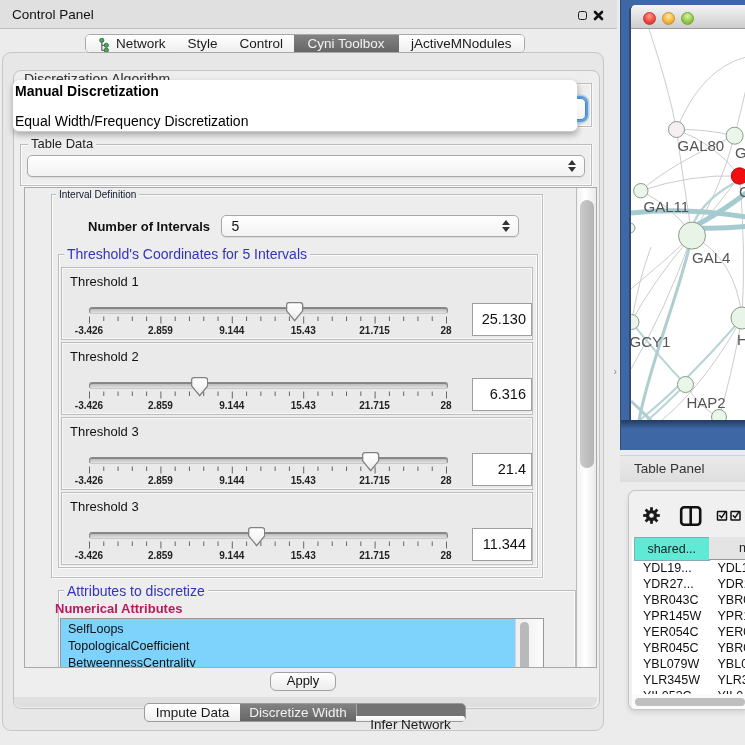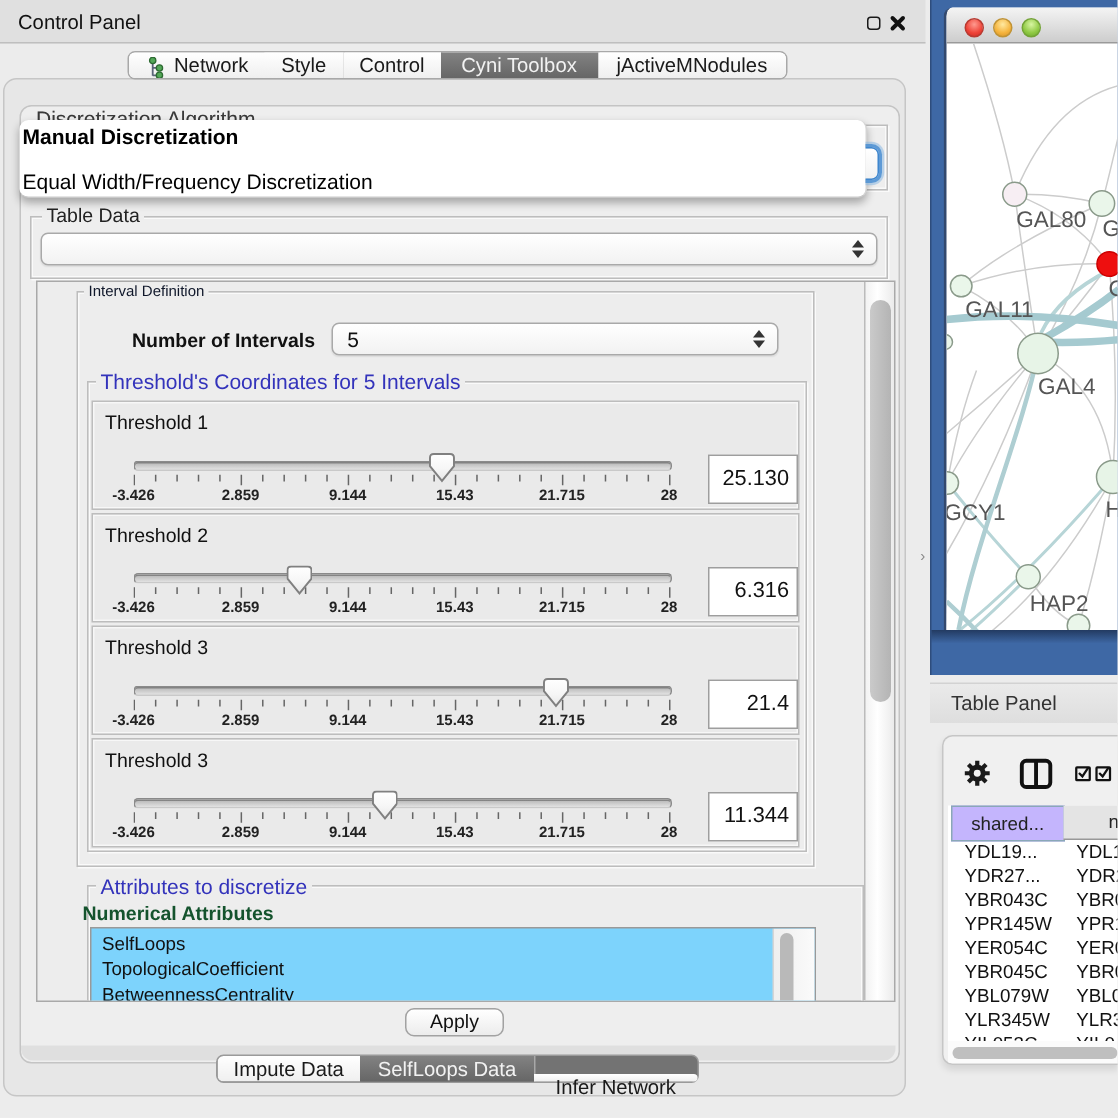--- a/index.html
+++ b/index.html
@@ -284,39 +284,39 @@
               <stop offset="0.55" stop-color="#f6f6f6"></stop>
               <stop offset="1" stop-color="#e8e8e8"></stop>
             </linearGradient>
           </defs>
         </svg>
         <div class="vbox">11.344</div>
       </div>
 
     <div class="etched" style="left:33px;top:402px;width:516px;height:120px;"></div>
     <div class="gtitle" style="left:39px;top:396px;color:#3333bb;background:#ededed;font-size:14px;">Attributes to discretize</div>
-    <div class="abs" style="left:30px;top:413px;font-size:13px;font-weight:bold;color:#14532d;">Numerical Attributes</div>
+    <div class="abs" style="left:30px;top:413px;font-size:13px;font-weight:bold;color:#be185d;">Numerical Attributes</div>
     <div class="abs" style="left:35px;top:430px;width:482px;height:49px;background:#7dd3fc;border:1px solid #999;overflow:hidden;">
       <div class="abs" style="left:7px;top:3px;font-size:12.5px;color:#111;">SelfLoops</div>
       <div class="abs" style="left:7px;top:20px;font-size:12.5px;color:#111;">TopologicalCoefficient</div>
       <div class="abs" style="left:7px;top:37px;font-size:12.5px;color:#111;">BetweennessCentrality</div>
       <div class="abs" style="left:454px;top:0;width:28px;height:49px;background:linear-gradient(to right,#efefef,#fbfbfb);border-left:1px solid #d5d5d5;"></div>
       <div class="abs" style="left:459px;top:3px;width:9px;height:60px;background:#b9b9b9;border-radius:5px;"></div>
     </div>
   </div>
 
   <div class="abs" style="left:551px;top:0;width:19.5px;height:479px;background:linear-gradient(to right,#f2f2f2,#ffffff 40%,#e9e9e9);border-left:1px solid #bbb;"></div>
   <div class="abs" style="left:555px;top:12px;width:14px;height:268px;background:linear-gradient(to right,#cacaca,#b4b4b4);border-radius:7px;"></div>
 </div>
 
 <div class="abs" style="left:270px;top:672px;width:64px;height:16.5px;border:1px solid #a2a2a2;border-radius:6px;background:linear-gradient(#ffffff,#ececec);font-size:13px;color:#111;text-align:center;line-height:16.5px;">Apply</div>
 
 <div class="abs" style="left:144px;top:702.5px;width:320px;height:17.5px;border:1px solid #9a9a9a;border-radius:5px;background:#737373;">
   <div class="seg" style="left:0;width:95px;line-height:17.5px;border-radius:4px 0 0 4px;">Impute Data</div>
-  <div class="seg dark" style="left:95px;width:116px;line-height:17.5px;">SelfLoops Data</div>
+  <div class="seg dark" style="left:95px;width:116px;line-height:17.5px;">Discretize Width</div>
   <div class="seg" style="left:211px;width:109px;line-height:17.5px;border-right:none;border-radius:0 4px 4px 0;margin-top:12px;">Infer Network</div>
 </div>
 
 <div class="abs" style="left:13px;top:80px;width:564px;height:51px;background:#ffffff;border-radius:6px;border-bottom:1px solid #c8c8c8;border-right:1px solid #d4d4d4;box-shadow:0 3px 6px rgba(0,0,0,0.3);">
   <div class="abs" style="left:2px;top:3px;font-size:14px;font-weight:bold;color:#000000;">Manual Discretization</div>
   <div class="abs" style="left:2px;top:33px;font-size:14px;color:#000;">Equal Width/Frequency Discretization</div>
 </div>
 
 <div class="abs" style="left:577px;top:94px;width:13px;height:30px;overflow:hidden;">
   <div class="combo" style="left:-548px;top:4px;width:555px;height:20px;box-shadow:0 0 0 2px rgba(77,144,210,0.85), 0 0 0 3.5px rgba(130,180,225,0.5);border-color:#3f87cf;"></div>
@@ -431,21 +431,21 @@
     <g fill="none" stroke="#111" stroke-width="1.5">
       <rect x="88.5" y="20.5" width="9" height="8.6" rx="0.5"></rect>
       <rect x="102" y="20.5" width="9" height="8.6" rx="0.5"></rect>
       <path d="M 90.3 24.3 L 92.6 26.6 L 96.6 20.6"></path>
       <path d="M 103.8 24.3 L 106.1 26.6 L 110.1 20.6"></path>
     </g>
   </svg>
 
   <div class="abs" style="left:3px;top:45.5px;width:114px;height:157.5px;background:#ffffff;"></div>
 
-  <div class="abs" style="left:5px;top:45.5px;width:73.5px;height:22px;background:#c4b5fd;border:0.5px solid #8aa8b8;font-size:12.5px;color:#222;text-align:center;line-height:22px;">shared...</div>
+  <div class="abs" style="left:5px;top:45.5px;width:73.5px;height:22px;background:#5eead4;border:0.5px solid #8aa8b8;font-size:12.5px;color:#222;text-align:center;line-height:22px;">shared...</div>
   <div class="abs" style="left:80px;top:45.5px;width:37px;height:22.5px;background:#e4e4e4;border-bottom:1px solid #989898;font-size:12.5px;color:#222;line-height:22.5px;"><span style="margin-left:30px;">n</span></div>
 
   <div class="trow" style="left:14px;top:70px;">YDL19...</div>
     <div class="trow" style="left:88.5px;top:70px;">YDL1</div>
   <div class="trow" style="left:14px;top:86px;">YDR27...</div>
     <div class="trow" style="left:88.5px;top:86px;">YDR2</div>
   <div class="trow" style="left:14px;top:102px;">YBR043C</div>
     <div class="trow" style="left:88.5px;top:102px;">YBR0</div>
   <div class="trow" style="left:14px;top:118px;">YPR145W</div>
     <div class="trow" style="left:88.5px;top:118px;">YPR1</div>

